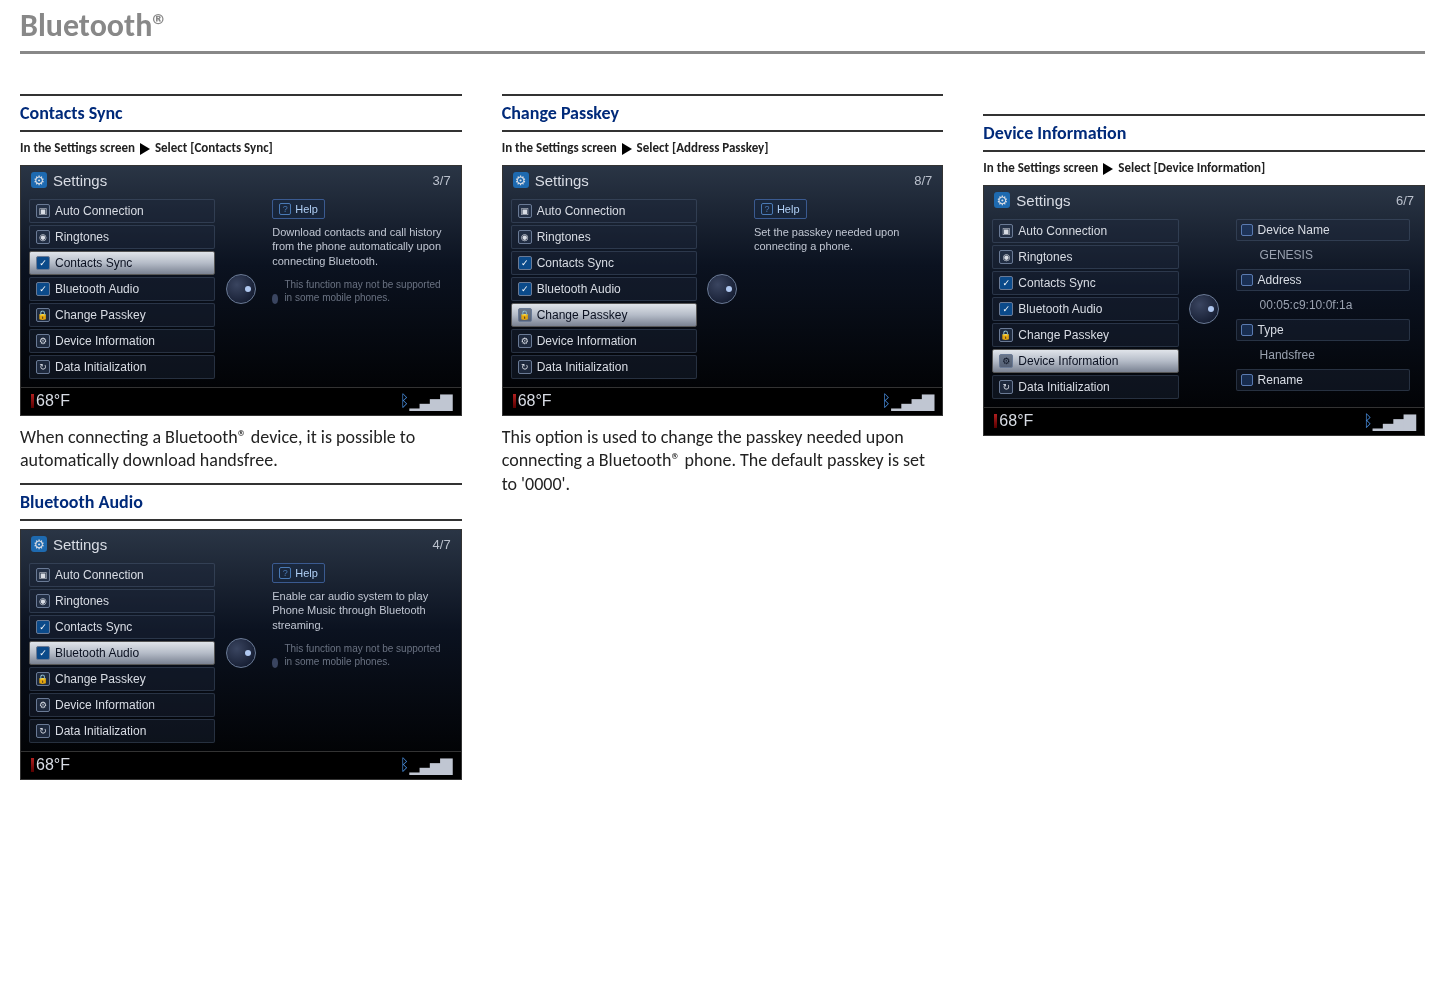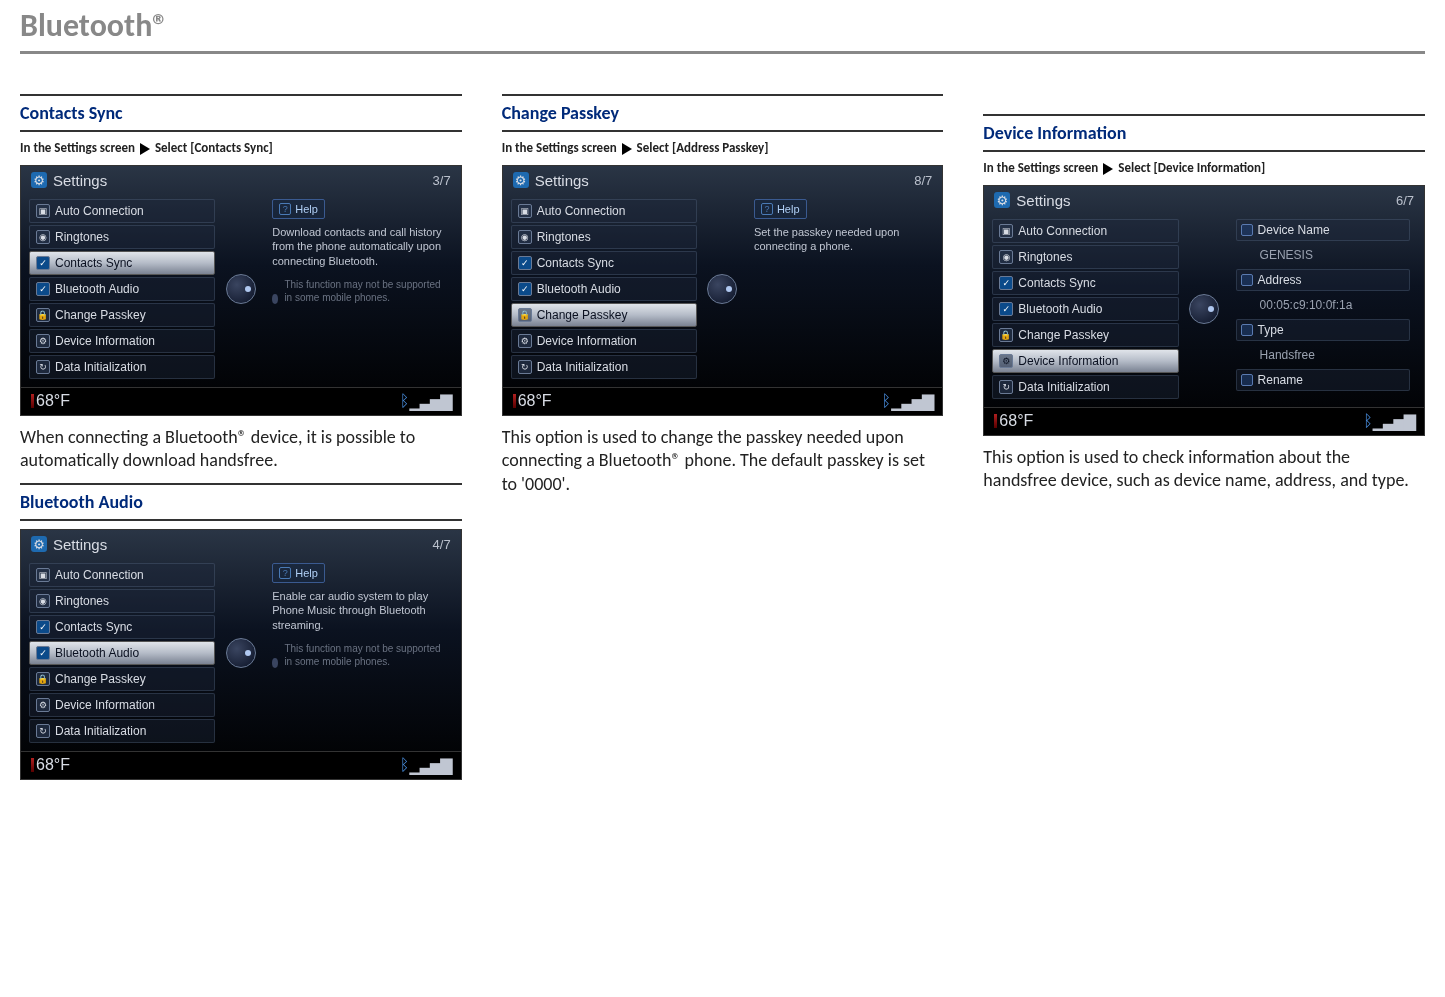--- a/index.html
+++ b/index.html
@@ -328,16 +328,15 @@
       </div>
       <div class="status-bar">
         <span class="temp-bar"></span>
         <span>68°F</span>
         <span class="spacer"></span>
         <span class="bt-ic">ᛒ</span>
         <span class="sig-ic">▁▃▅▇</span>
       </div>
     </div>
 
-    <div class="desc">This option is used to check information about the handsfree device, such as device name, address, and type.</div>
   </div>
 
 </div>
 
 </body></html>

